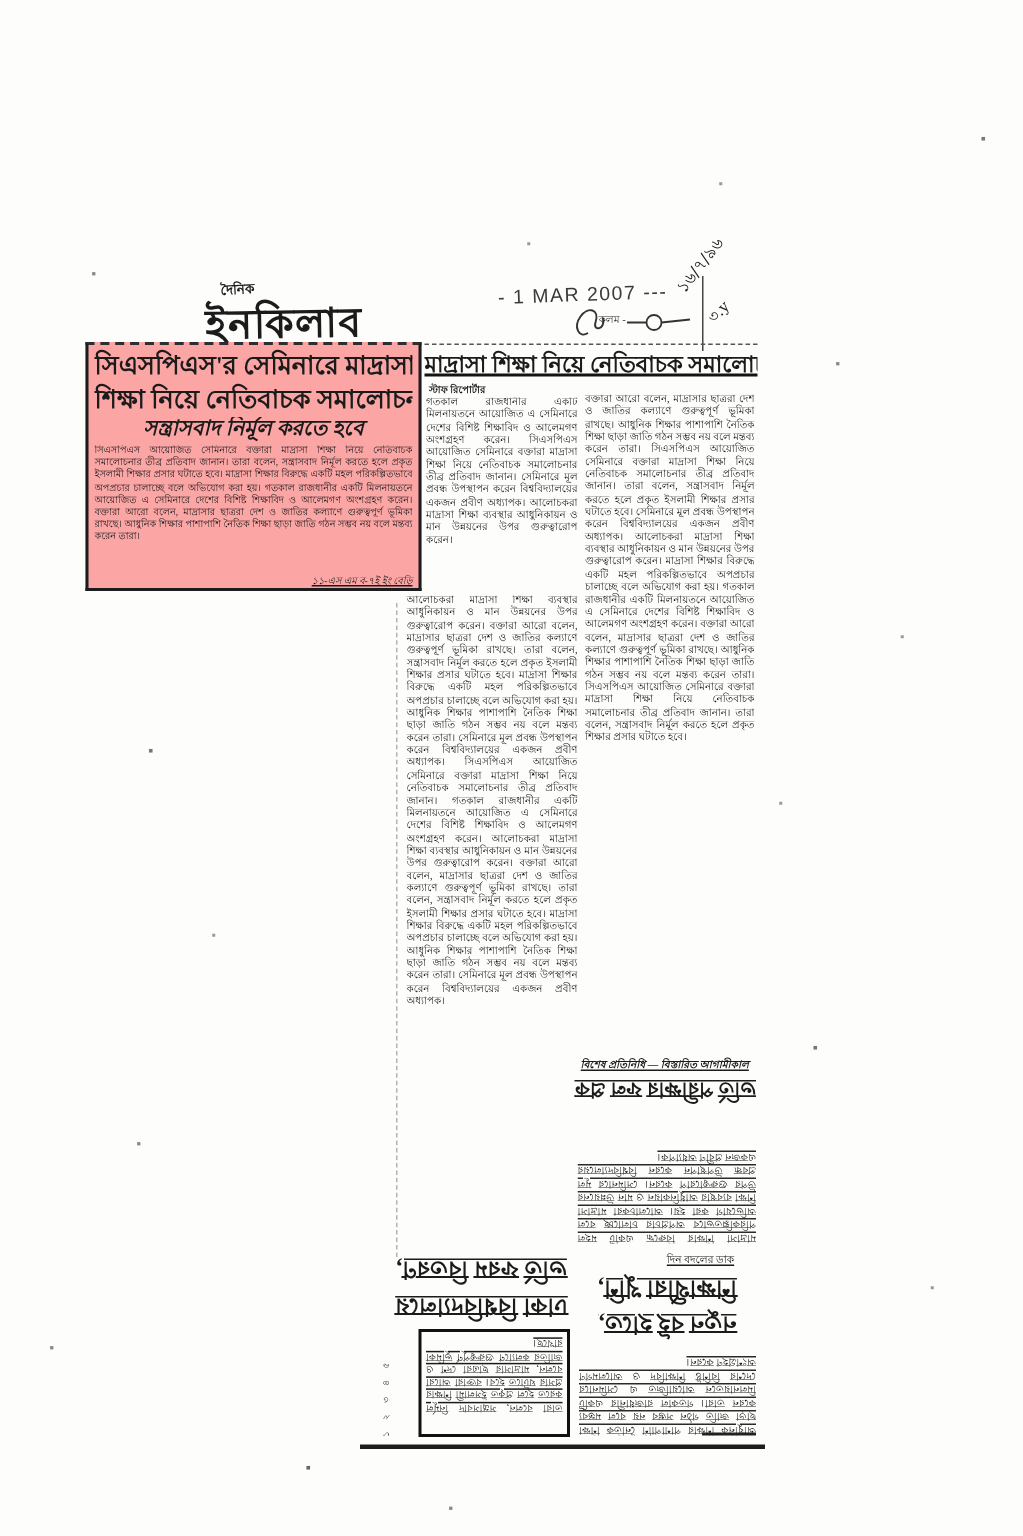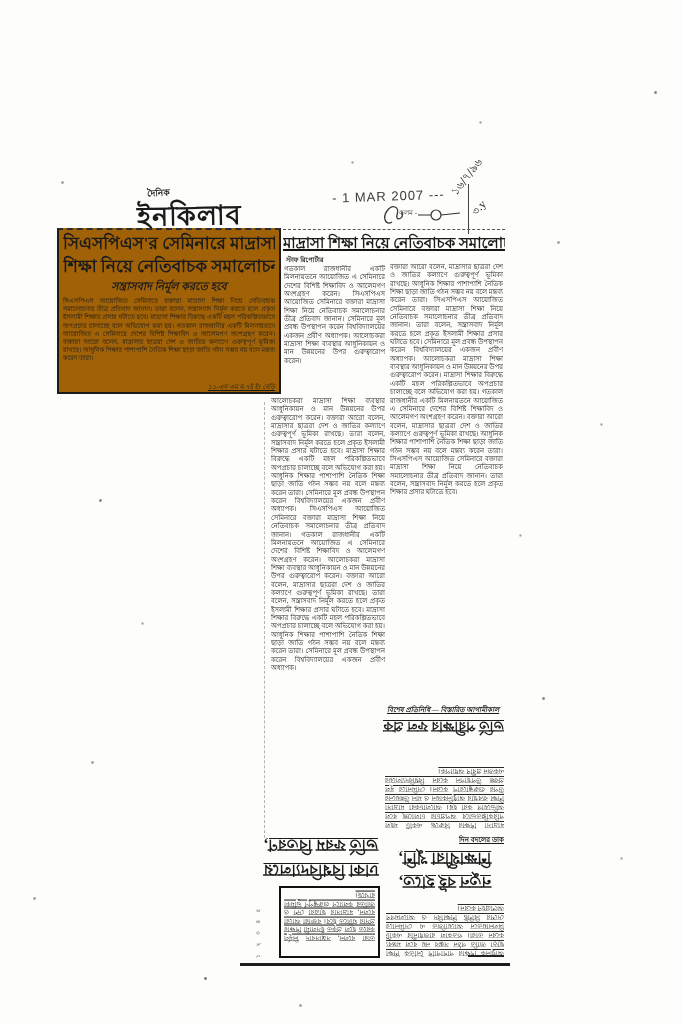--- a/index.html
+++ b/index.html
@@ -18,45 +18,45 @@
   .stamp-caption{position:absolute;left:399px;top:207px;font-size:7px;color:#333;}
   .stamp-bracket{position:absolute;left:432px;top:184px;width:36px;height:50px;border-right:1.5px solid #444;}
   .scribbles{position:absolute;left:378px;top:196px;}
   .hw-note{position:absolute;font-size:11px;color:#222;white-space:nowrap;font-family:"DejaVu Serif",serif;}
   .hw-note.n1{left:446px;top:168px;transform:rotate(-52deg);}
   .hw-note.n2{left:472px;top:200px;transform:rotate(-45deg);font-size:10px;}
   
   .left-box{
     position:absolute;left:57px;top:228px;width:224px;height:166px;box-sizing:border-box;
     border:2px solid #1c1c1c;border-top:2px dashed #2e2e2e;
-    padding:2px 4px 1px 4px;overflow:hidden;background:#a16207;
+    padding:2px 4px 1px 4px;overflow:hidden;background:#fca5a5;
   }
   .left-h{font-size:17px;font-weight:bold;text-align:center;line-height:23px;white-space:nowrap;overflow:hidden;}
-  .left-sub{font-size:11px;font-weight:bold;font-style:italic;text-align:center;line-height:17px;white-space:nowrap;overflow:hidden;}
+  .left-sub{font-size:14px;font-weight:bold;font-style:italic;text-align:center;line-height:17px;white-space:nowrap;overflow:hidden;}
   .left-body{font-size:6.4px;line-height:8.2px;text-align:justify;height:84px;overflow:hidden;margin-top:2px;}
   .left-credit{font-size:6.5px;font-style:italic;text-align:right;text-decoration:underline;margin-top:1px;}
   
   .main-headline{
     position:absolute;left:283px;top:229px;width:222px;height:22px;overflow:hidden;
     font-size:15px;font-weight:bold;text-align:center;white-space:nowrap;
     border-top:1px dashed #555;border-bottom:2px solid #141414;padding-top:1px;box-sizing:border-box;
   }
   .byline{position:absolute;left:286px;top:255px;font-size:6.5px;font-weight:bold;}
   .newscol{position:absolute;font-size:6.8px;line-height:8.35px;text-align:justify;overflow:hidden;color:#202020;}
   .colA-upper{left:284px;top:265px;width:101px;height:129px;}
   .colA-lower{left:271px;top:397px;width:114px;height:441px;}
   .colB{left:390px;top:263px;width:113px;height:440px;}
   .cutmarks{position:absolute;left:264px;top:402px;width:1px;height:436px;border-left:1px dashed #777;opacity:.55;}
   .colB-endline{position:absolute;left:387px;top:704px;width:117px;font-size:7px;font-weight:bold;text-decoration:underline;overflow:hidden;height:12px;white-space:nowrap;font-style:italic;}
   
   .inv{transform:rotate(180deg);}
   .inv-head1{position:absolute;left:383px;top:717px;width:121px;height:21px;font-size:14px;font-weight:bold;text-align:center;white-space:nowrap;overflow:hidden;text-decoration:underline;}
   .inv-para{position:absolute;font-size:7px;line-height:9px;text-align:justify;overflow:hidden;text-decoration:underline;text-decoration-color:#2a2a2a;}
   .inv-para1{left:385px;top:741px;width:119px;height:88px;}
-  .small-line{position:absolute;left:430px;top:834px;width:74px;font-size:7px;text-align:right;text-decoration:underline;white-space:nowrap;overflow:hidden;font-weight:bold;}
+  .small-line{position:absolute;left:430px;top:834px;width:74px;font-size:7px;text-align:center;text-decoration:underline;white-space:nowrap;overflow:hidden;}
   .inv-head2{position:absolute;left:386px;top:845px;width:118px;height:49px;font-size:16px;font-weight:bold;text-align:center;line-height:24px;overflow:hidden;text-decoration:underline;}
   .inv-para2{left:386px;top:897px;width:118px;height:60px;}
   .mid-inv-head{position:absolute;left:258px;top:830px;width:126px;height:53px;font-size:16px;font-weight:bold;text-align:center;line-height:25px;overflow:hidden;text-decoration:underline;}
   .mid-inv-box{position:absolute;left:279px;top:886px;width:101px;height:72px;box-sizing:border-box;border:2px solid #111;padding:2px 3px;overflow:hidden;}
   .mid-inv-box .txt{font-size:6.8px;line-height:8.6px;text-align:justify;text-decoration:underline;transform:rotate(180deg);}
   .margin-vertical{position:absolute;left:252px;top:888px;height:70px;font-size:6px;writing-mode:vertical-rl;transform:rotate(180deg);letter-spacing:3px;color:#333;}
   .bottom-rule{position:absolute;left:240px;top:963px;width:270px;height:2.5px;background:#1d1d1d;}
   .underline-mark{position:absolute;left:468px;top:955px;width:36px;height:0;border-top:2px solid #222;}
   
   .speckles{position:absolute;left:0;top:0;width:1px;height:1px;background:transparent;

